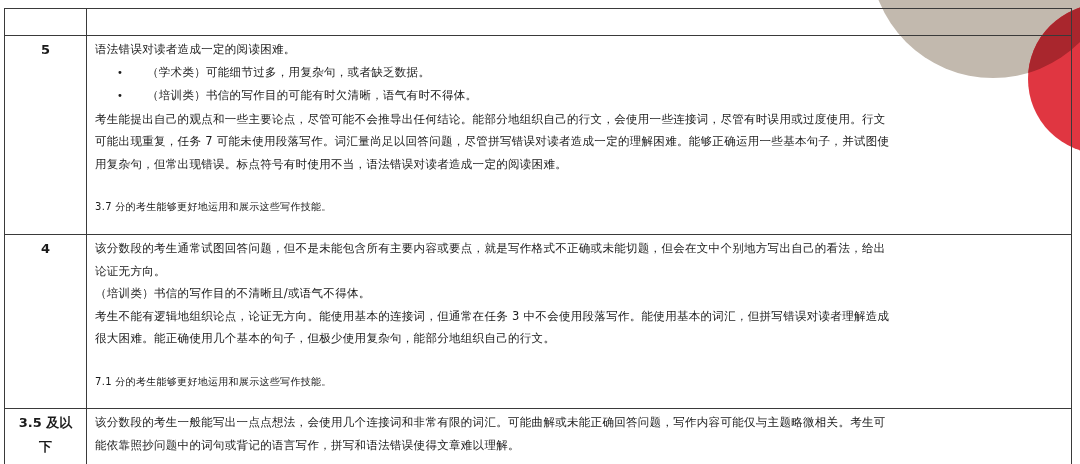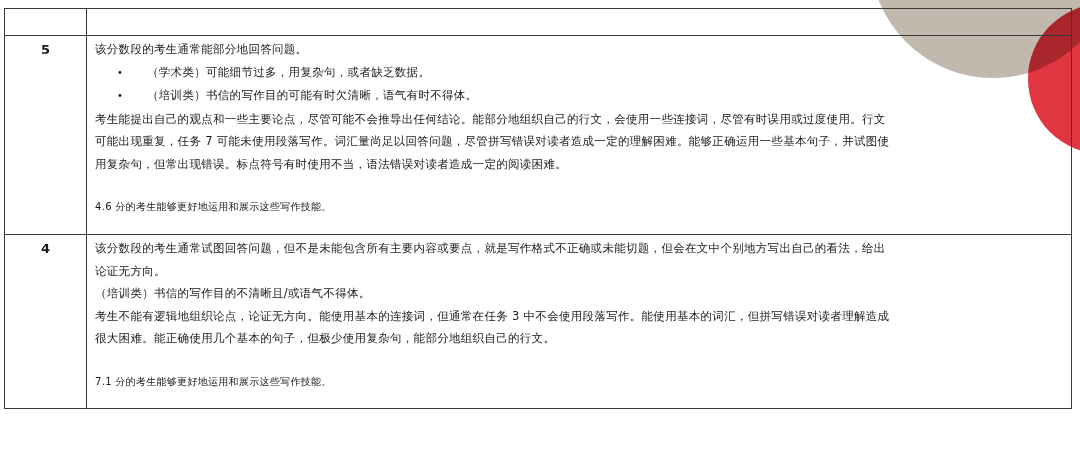--- a/index.html
+++ b/index.html
@@ -120,42 +120,52 @@
 <table class="rubric">
   <tbody>
       <tr class="header-row">
     <td class="band"></td>
     <td class="desc"></td>
   </tr>
 
   <tr class="row-5">
     <td class="band">5</td>
     <td class="desc">
-      <span class="line">该分数段的考生通常能部分地回答问题。</span>
+      <span class="line">语法错误对读者造成一定的阅读困难。</span>
       <span class="bullet-line">
         <span class="bullet">•</span><span>（学术类）可能细节过多，用复杂句，或者缺乏数据。</span>
       </span>
       <span class="bullet-line">
         <span class="bullet">•</span><span>（培训类）书信的写作目的可能有时欠清晰，语气有时不得体。</span>
       </span>
       <span class="line">考生能提出自己的观点和一些主要论点，尽管可能不会推导出任何结论。能部分地组织自己的行文，会使用一些连接词，尽管有时误用或过度使用。行文</span>
       <span class="line">可能出现重复，任务 7 可能未使用段落写作。词汇量尚足以回答问题，尽管拼写错误对读者造成一定的理解困难。能够正确运用一些基本句子，并试图使</span>
       <span class="line">用复杂句，但常出现错误。标点符号有时使用不当，语法错误对读者造成一定的阅读困难。</span>
       <span class="spacer"></span>
-      <span class="note">4.6 分的考生能够更好地运用和展示这些写作技能。</span>
+      <span class="note">3.7 分的考生能够更好地运用和展示这些写作技能。</span>
     </td>
   </tr>
 
   <tr class="row-4">
     <td class="band">4</td>
     <td class="desc">
       <span class="line">该分数段的考生通常试图回答问题，但不是未能包含所有主要内容或要点，就是写作格式不正确或未能切题，但会在文中个别地方写出自己的看法，给出</span>
       <span class="line">论证无方向。</span>
       <span class="line">（培训类）书信的写作目的不清晰且/或语气不得体。</span>
       <span class="line">考生不能有逻辑地组织论点，论证无方向。能使用基本的连接词，但通常在任务 3 中不会使用段落写作。能使用基本的词汇，但拼写错误对读者理解造成</span>
       <span class="line">很大困难。能正确使用几个基本的句子，但极少使用复杂句，能部分地组织自己的行文。</span>
       <span class="spacer"></span>
       <span class="note">7.1 分的考生能够更好地运用和展示这些写作技能。</span>
     </td>
   </tr>
 
+  <tr class="row-35">
+    <td class="band">
+      <span class="line">3.5 及以</span>
+      <span class="line">下</span>
+    </td>
+    <td class="desc">
+      <span class="line">该分数段的考生一般能写出一点点想法，会使用几个连接词和非常有限的词汇。可能曲解或未能正确回答问题，写作内容可能仅与主题略微相关。考生可</span>
+      <span class="line">能依靠照抄问题中的词句或背记的语言写作，拼写和语法错误使得文章难以理解。</span>
+    </td>
+  </tr>
 </tbody>
   </table>
 
 </body></html>

